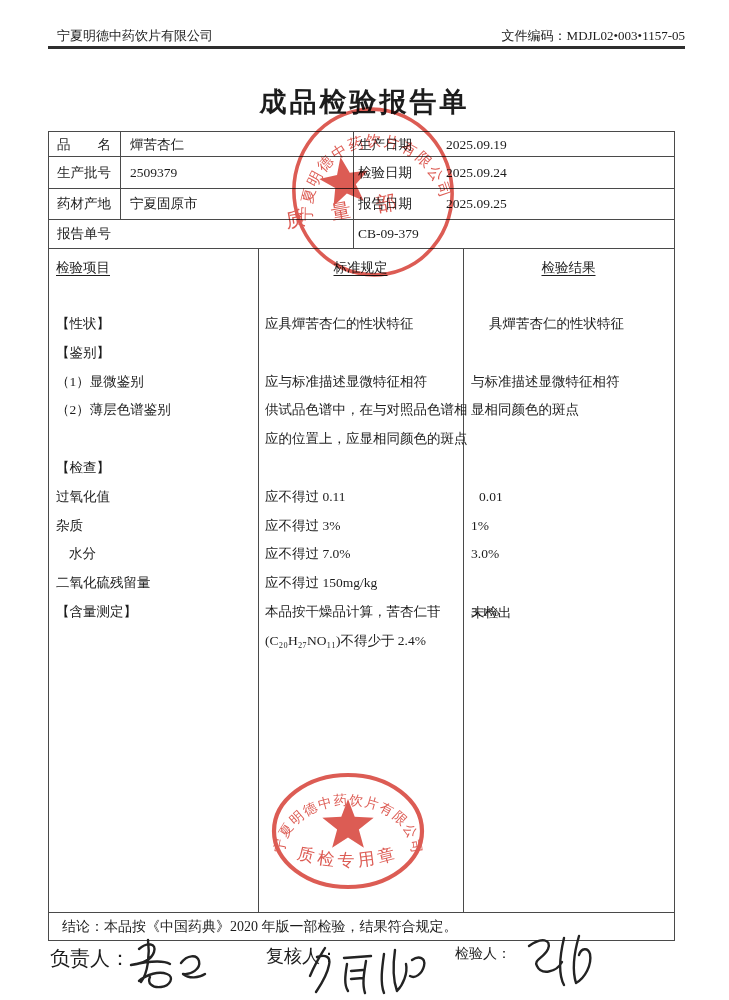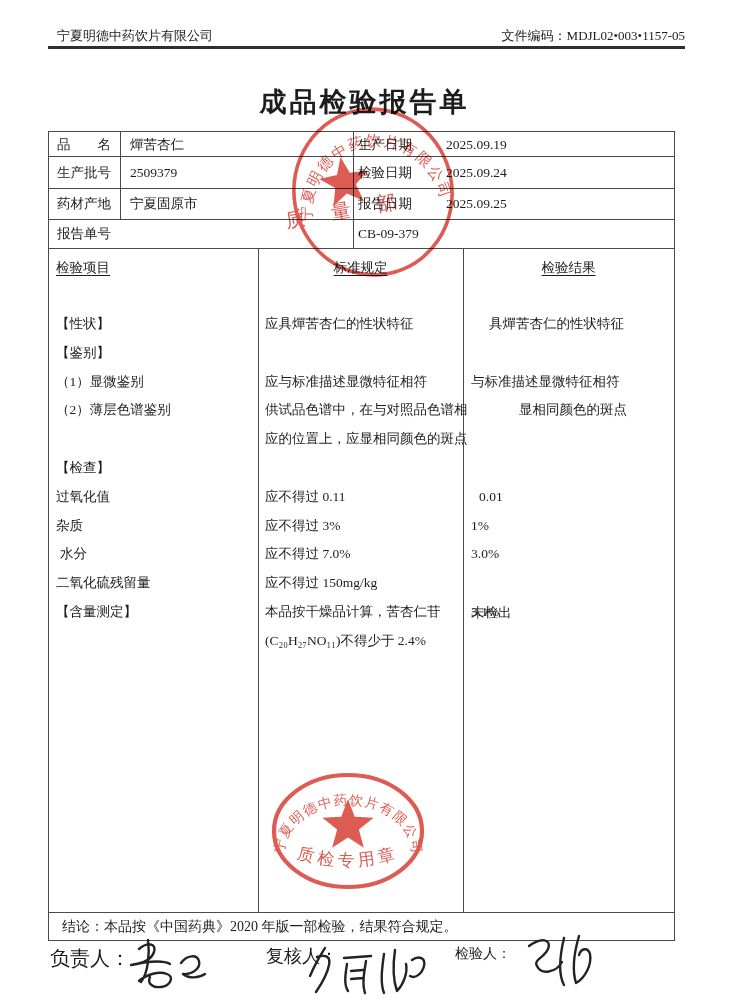--- a/index.html
+++ b/index.html
@@ -80,29 +80,29 @@
       <div class="t" style="left: 56px; top: 316px;">【性状】</div>
       <div class="t" style="left: 265px; top: 316px;">应具燀苦杏仁的性状特征</div>
       <div class="t" style="left: 471px; top: 316px; margin-left: 18px;">具燀苦杏仁的性状特征</div>
       <div class="t" style="left: 56px; top: 344.8px;">【鉴别】</div>
       <div class="t" style="left: 56px; top: 373.6px;">（1）显微鉴别</div>
       <div class="t" style="left: 265px; top: 373.6px;">应与标准描述显微特征相符</div>
       <div class="t" style="left: 471px; top: 373.6px;">与标准描述显微特征相符</div>
       <div class="t" style="left: 56px; top: 402.4px;">（2）薄层色谱鉴别</div>
       <div class="t" style="left: 265px; top: 402.4px;">供试品色谱中，在与对照品色谱相</div>
       <div class="t" style="left: 265px; top: 431.2px;">应的位置上，应显相同颜色的斑点</div>
-      <div class="t" style="left: 471px; top: 402.4px; margin-left: 48px;">显相同颜色的斑点</div>
+      <div class="t" style="left: 471px; top: 402.4px;">显相同颜色的斑点</div>
       <div class="t" style="left: 56px; top: 460px;">【检查】</div>
       <div class="t" style="left: 56px; top: 488.8px;">过氧化值</div>
       <div class="t" style="left: 265px; top: 488.8px;">应不得过 0.11</div>
       <div class="t" style="left: 471px; top: 488.8px; margin-left: 8px;">0.01</div>
       <div class="t" style="left: 56px; top: 517.6px;">杂质</div>
       <div class="t" style="left: 265px; top: 517.6px;">应不得过 3%</div>
       <div class="t" style="left: 471px; top: 517.6px;">1%</div>
-      <div class="t" style="left: 60px; top: 546.4px;">水分</div>
+      <div class="t" style="left: 69px; top: 546.4px;">水分</div>
       <div class="t" style="left: 265px; top: 546.4px;">应不得过 7.0%</div>
       <div class="t" style="left: 471px; top: 546.4px;">3.0%</div>
       <div class="t" style="left: 56px; top: 575.2px;">二氧化硫残留量</div>
       <div class="t" style="left: 265px; top: 575.2px;">应不得过 150mg/kg</div>
       <div class="t" style="left: 471px; top: 589px; margin-top: 16px;">未检出</div>
       <div class="t" style="left: 56px; top: 604px;">【含量测定】</div>
       <div class="t" style="left: 265px; top: 604px;">本品按干燥品计算，苦杏仁苷</div>
       <div class="t" style="left: 265px; top: 632.8px;">(C₂₀H₂₇NO₁₁)不得少于 2.4%</div>
       <div class="t" style="left: 471px; top: 604px; text-align: right;">3.1%</div>
     </div>

